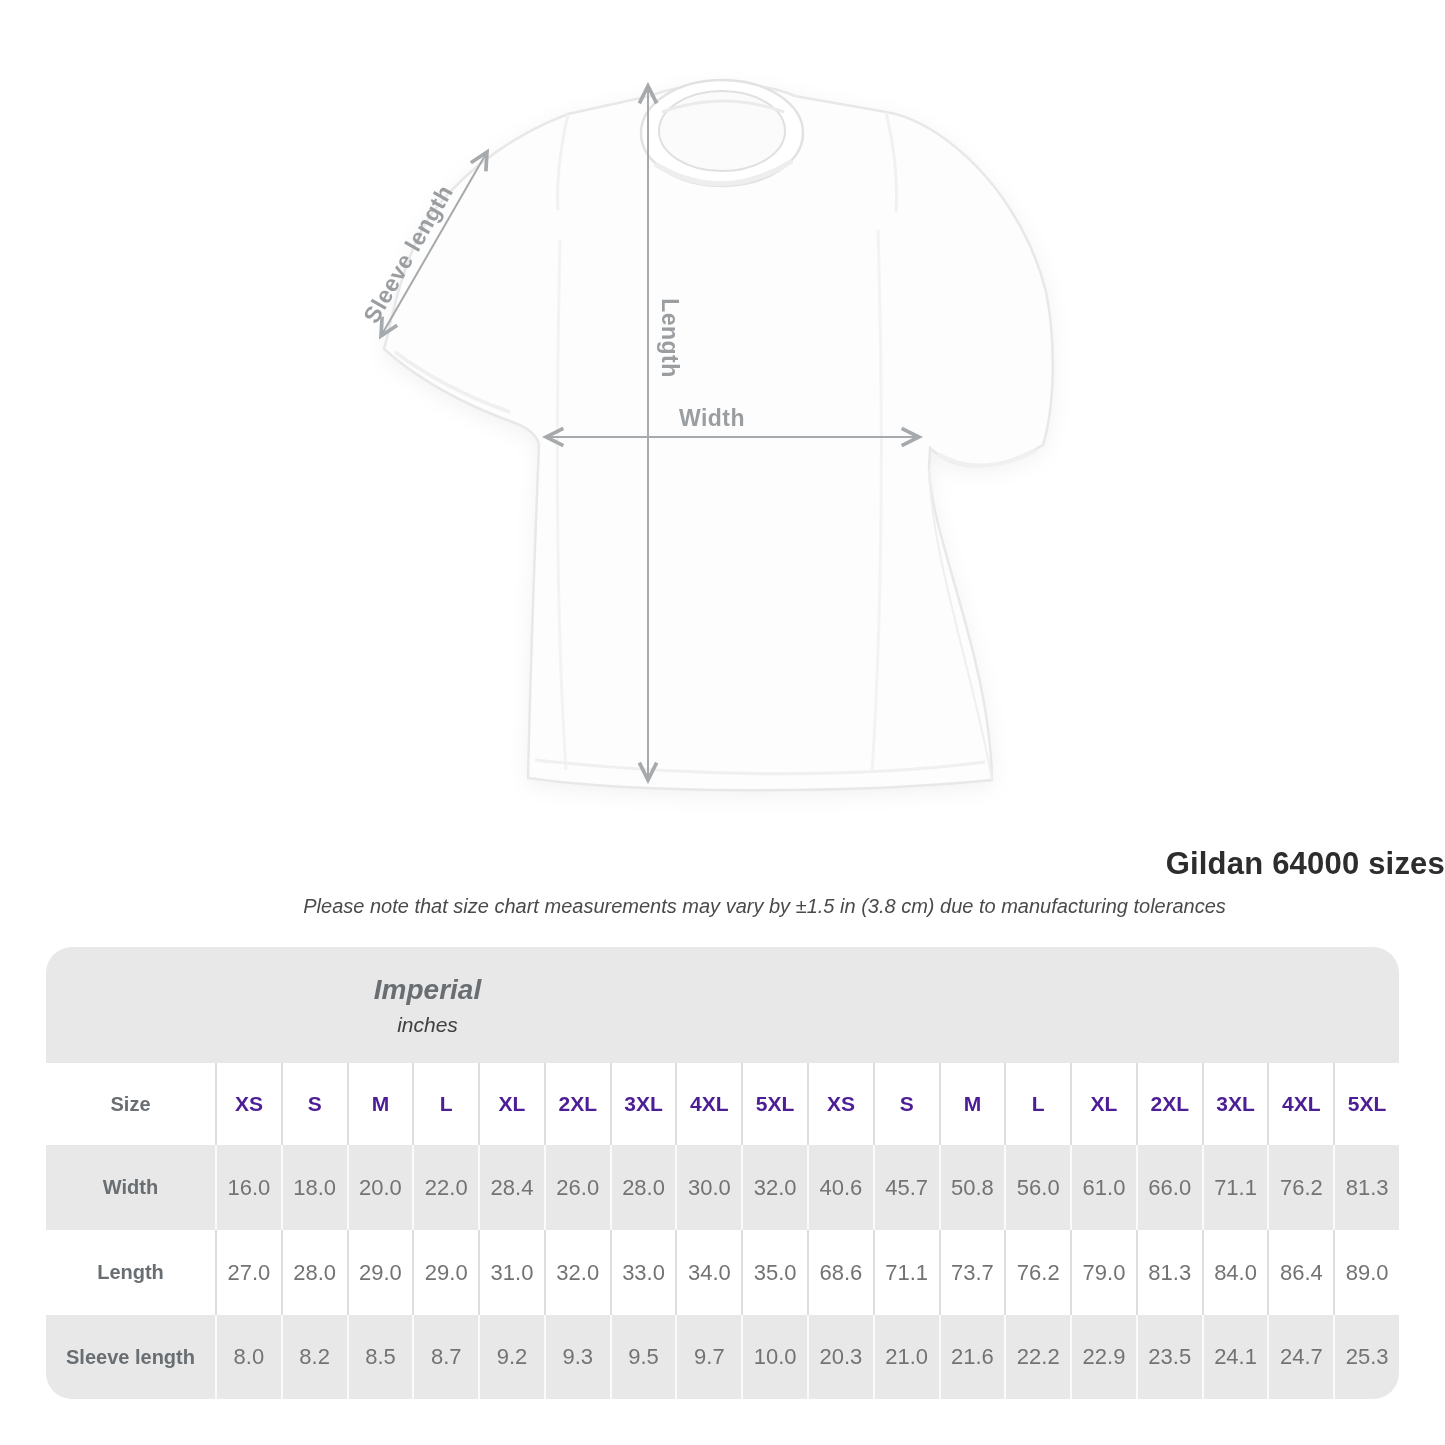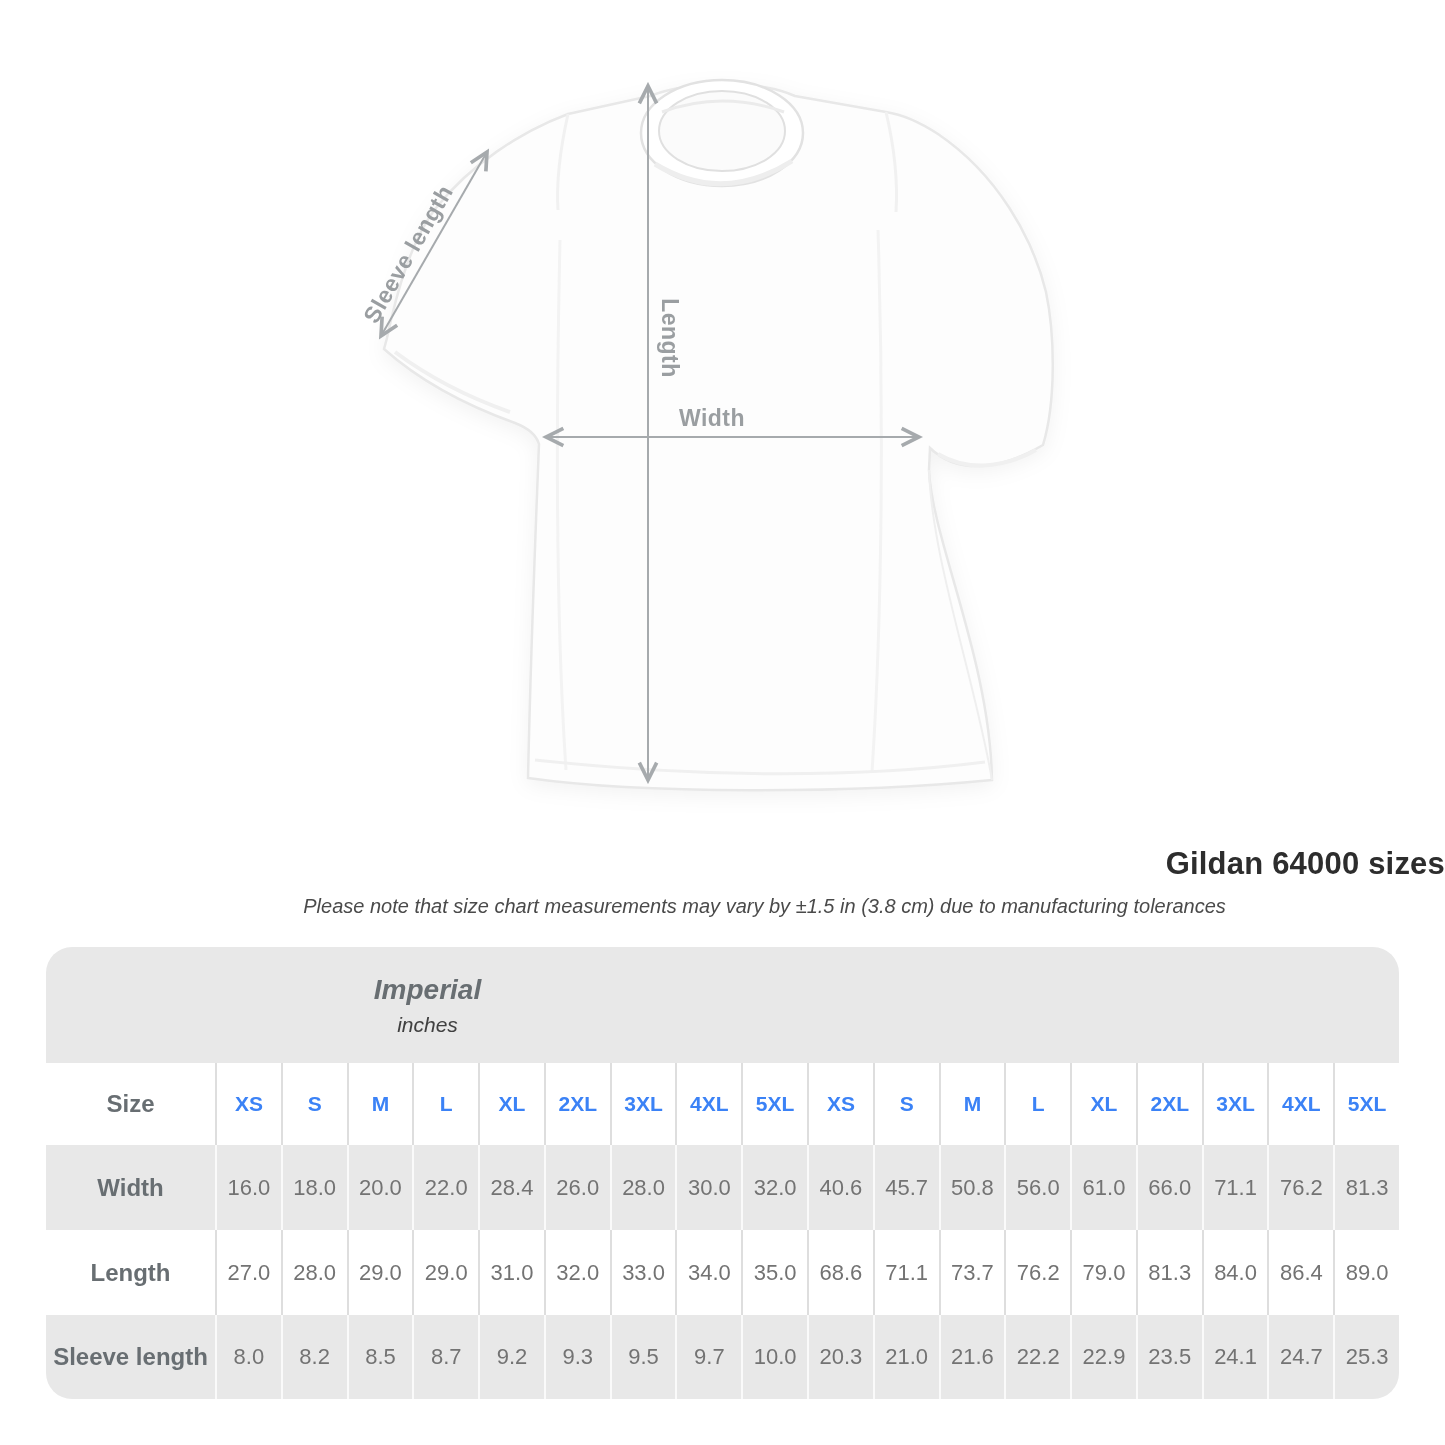--- a/index.html
+++ b/index.html
@@ -31,22 +31,22 @@
   .unit-name{font-size:28px;font-weight:700;font-style:italic;color:#686e72;}
   .unit-sub{font-size:21px;font-style:italic;color:#404040;margin-top:7px;}
   .t-row{display:grid;grid-template-columns:169px repeat(18,1fr);height:85px;}
   .t-row:nth-child(1){height:82px;}
   .t-row:nth-child(4){height:84px;}
   .t-row.white{background:#ffffff;}
   .t-row.gray .cell{background:#e8e8e8;}
   .cell{display:flex;align-items:center;justify-content:center;}
   .white .val-cell{border-left:2px solid #dedede;}
   .gray  .val-cell{border-left:2px solid #fafafa;}
-  .label-cell{font-size:24px;font-weight:700;color:#686e72;}
-  .t-row.sizes .val-cell{font-size:21px;font-weight:700;color:#3b82f6;}
+  .label-cell{font-size:20px;font-weight:700;color:#686e72;}
+  .t-row.sizes .val-cell{font-size:21px;font-weight:700;color:#4c1d95;}
   .t-row.vals  .val-cell{font-size:22px;font-weight:400;color:#737373;}
 </style>
 </head>
 <body>
 
 <div class="canvas">
 
   <svg class="shirt-svg" width="1445" height="840" viewBox="0 0 1445 840">
     <defs>
       <marker id="ah" viewBox="0 0 12 12" refX="10" refY="6" markerWidth="13" markerHeight="13" orient="auto-start-reverse">

